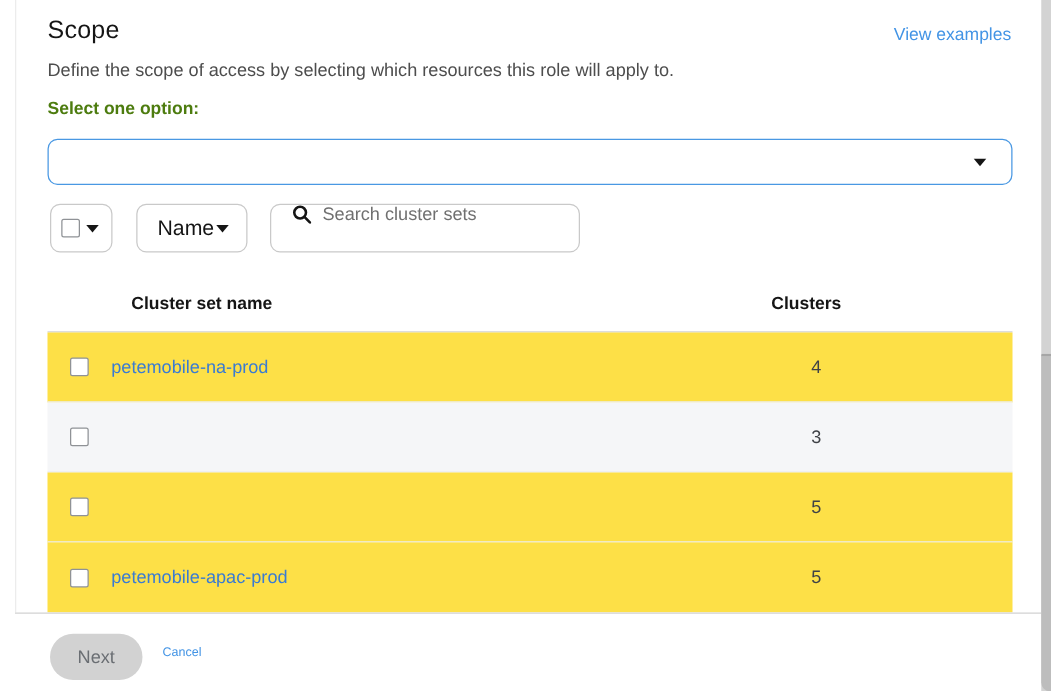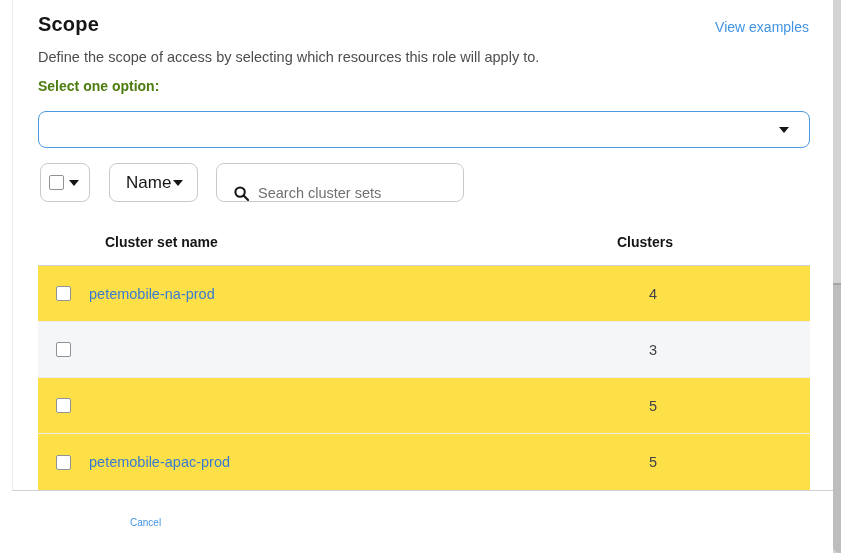--- a/index.html
+++ b/index.html
@@ -14,21 +14,21 @@
   .stage { position: absolute; inset: 0; width: 841px; height: 553px; }
 
   .wizard-left-divider {
     position: absolute; left: 12px; top: 0; bottom: 0; width: 1px;
     background: #ececec;
   }
 
   
   .step-title {
     position: absolute; left: 38px; top: 13px;
-    font-size: 20px; font-weight: 700; color: #151515; letter-spacing: .2px;
+    font-size: 20px; font-weight: 400; color: #151515; letter-spacing: .2px;
   }
   .view-examples {
     position: absolute; top: 19px; right: 32px;
     font-size: 14px; color: #4394e5; text-decoration: none; cursor: pointer;
   }
   .step-desc {
     position: absolute; left: 38px; top: 49px; right: 40px;
     font-size: 14.5px; color: #4d4d4d;
   }
   .select-label {
@@ -61,21 +61,21 @@
   .bulk-select { left: 40px; width: 50px; justify-content: space-between; padding: 0 10px 0 8px; }
   .name-filter { left: 109px; width: 89px; padding: 0 14px 0 16px; justify-content: space-between; }
   .name-filter .label { font-size: 17px; color: #151515; }
   .checkbox {
     width: 15px; height: 15px; border: 1px solid #8f9296; border-radius: 2px;
     background: #fff; display: inline-block; flex: none; cursor: pointer;
   }
   .search-box {
     position: absolute; left: 216px; top: 163px; width: 248px; height: 39px;
     border: 1px solid #c9c9c9; border-radius: 8px; background: #fff;
-    display: flex; align-items: flex-end; padding-left: 17px;
+    display: flex; align-items: flex-start; padding-left: 17px;
   }
   .search-box svg { flex: none; }
   .search-box input {
     border: none; outline: none; background: transparent;
     font-family: "Liberation Sans", sans-serif;
     font-size: 14.5px; color: #151515; margin-left: 9px; width: 200px;
   }
   .search-box input::placeholder { color: #707070; opacity: 1; }
 
   
@@ -179,20 +179,21 @@
     </div>
 
     <div class="row">
       <span class="checkbox"></span>
       <a class="name-link">petemobile-apac-prod</a>
       <span class="clusters-count">5</span>
     </div>
   </div>
 
   <div class="footer">
+    <button class="next-btn" disabled="">Next</button>
     <a class="cancel-link">Cancel</a>
   </div>
 
   <div class="scrollbar">
     <div class="scrollbar-thumb"></div>
   </div>
 
 </div>
 
 </body></html>

